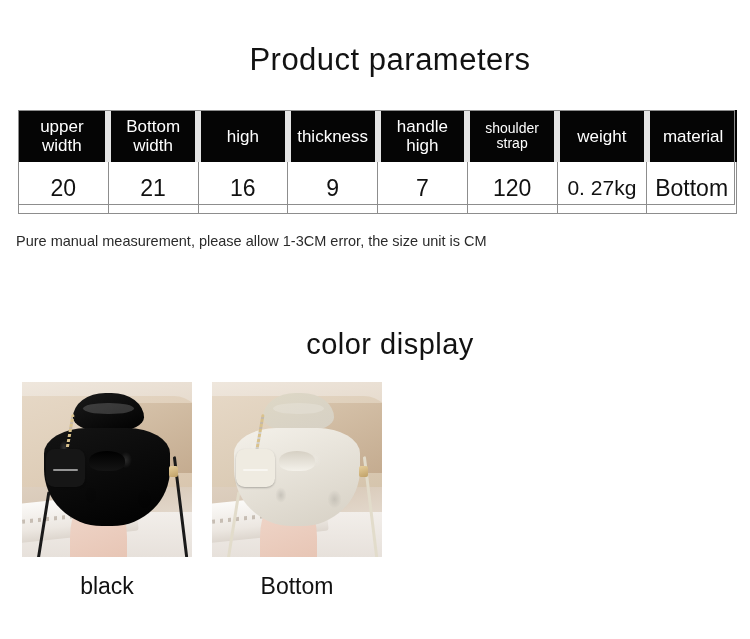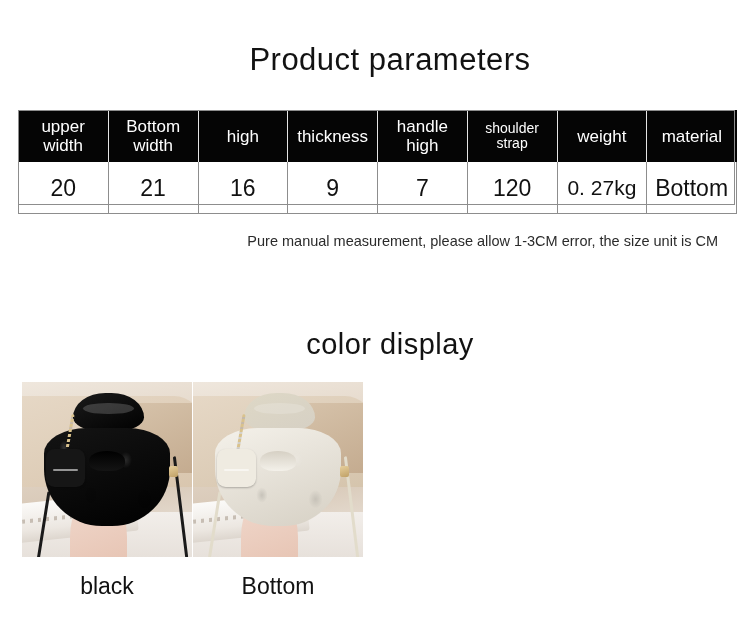--- a/index.html
+++ b/index.html
@@ -54,21 +54,21 @@
     background: #050505;
   }
   table.param-table th {
     background: #050505;
     color: #ffffff;
     font-weight: 400;
     height: 48px;
     padding: 2px 3px;
     text-align: center;
     vertical-align: middle;
-    border-right: 1px solid #e5e5e5;
+    border-right: 6px solid #e5e5e5;
     font-size: 17px;
     line-height: 19px;
   }
   table.param-table th:last-child { border-right: none; margin-top: 40px; }
   table.param-table th.small {
     font-size: 14px;
     line-height: 15px;
     margin-left: 20px;
   }
   table.param-table td {
@@ -94,37 +94,37 @@
     width: 717px;
     height: 95px;
     border: 1px solid #8d8d8d;
     box-sizing: border-box;
     pointer-events: none;
   }
 
   
   #measure-note {
     position: absolute;
-    left: 0;
+    left: 16px;
     top: 232px;
     width: 718px;
-    text-align: right;
+    text-align: left;
     font-size: 14.5px;
     line-height: 19px;
     color: #2b2b2b;
   }
 
   
   .gallery {
     position: absolute;
     left: 22px;
     top: 382px;
     width: 712px;
     display: flex;
-    gap: 1px;
+    gap: 20px;
   }
   .swatch-card {
     width: 170px;
     display: flex;
     flex-direction: column;
     align-items: center;
   }
   .swatch-photo {
     width: 170px;
     height: 175px;

